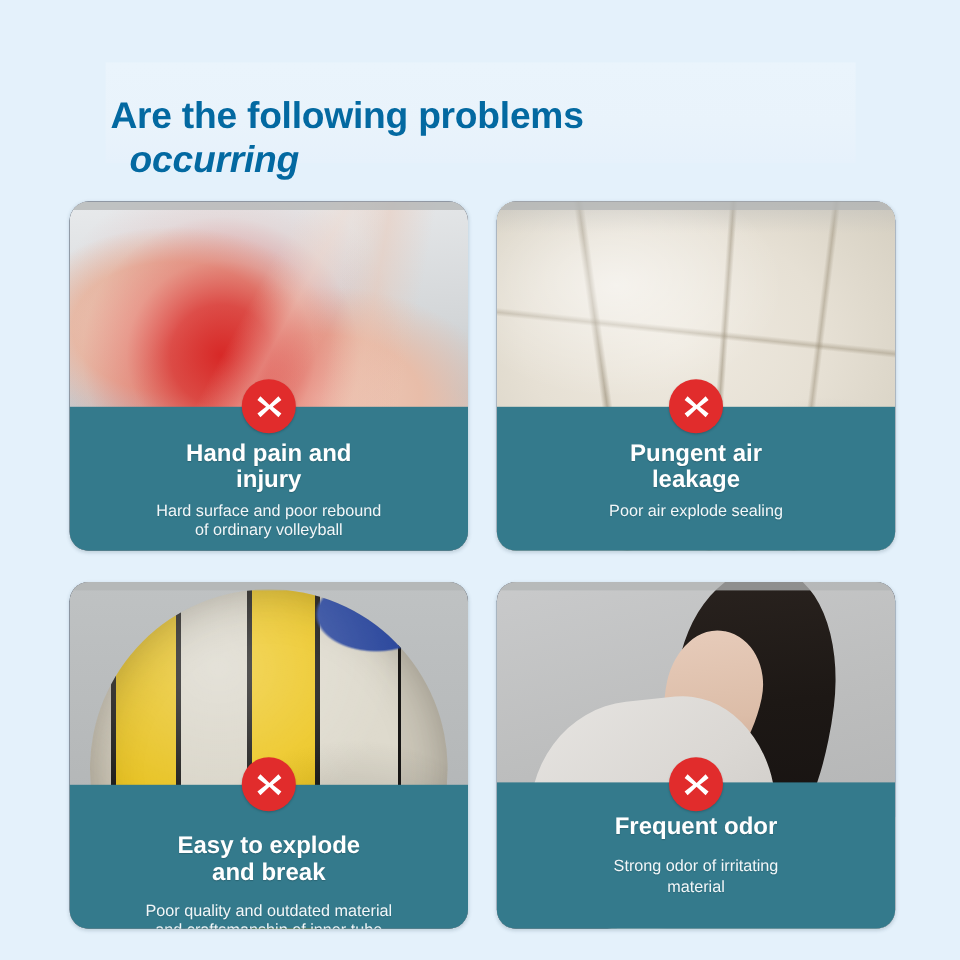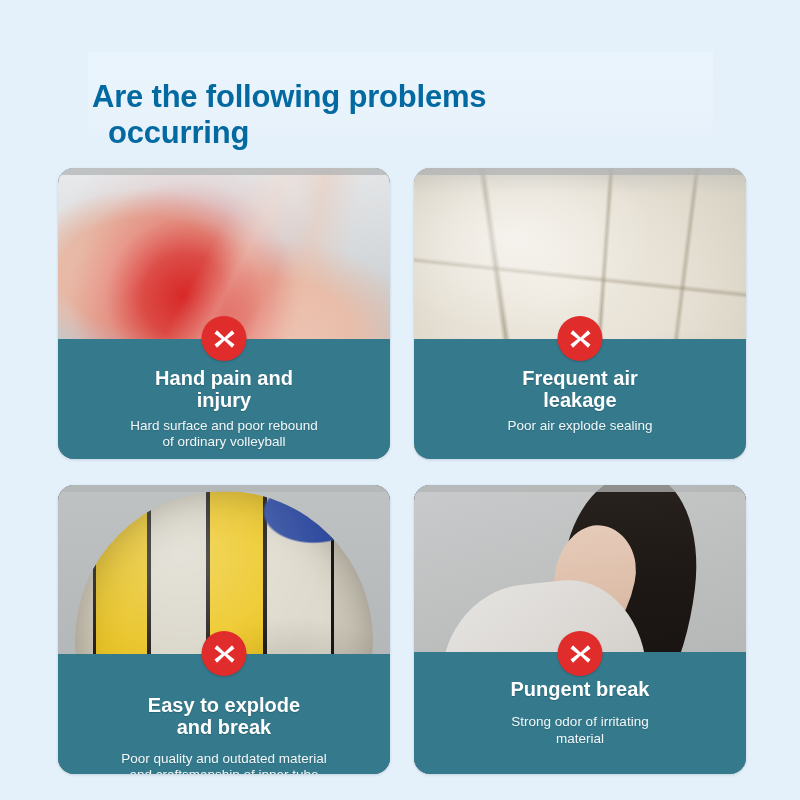--- a/index.html
+++ b/index.html
@@ -30,21 +30,21 @@
     top: 58px;
     width: 640px;
     font-size: 31px;
     font-weight: bold;
     color: #0369a1;
     line-height: 1.18;
     letter-spacing: -0.2px;
     white-space: pre-line;
     text-indent: 0;
   }
-  #page-title .l2 { padding-left: 16px; display: block; }
+  #page-title .l2 { padding-left: 16px; display: block; font-style: italic; }
 
   
   #card-grid {
     position: absolute;
     left: 58px;
     top: 168px;
     width: 688px;
     display: grid;
     grid-template-columns: 332px 332px;
     grid-template-rows: 291px 289px;
@@ -292,21 +292,21 @@
     <div class="card-photo">
       <div class="photo-inner ph-ball-white"></div>
       <div class="photo-top-shade"></div>
     </div>
     <div class="x-badge">
       <svg width="26" height="26" viewBox="0 0 26 26" aria-hidden="true">
         <path d="M5.5 4.2 L13 11.4 L20.5 4.2 L23 7.4 L15.8 13 L23 18.6 L20.5 21.8 L13 14.6 L5.5 21.8 L3 18.6 L10.2 13 L3 7.4 Z" fill="#ffffff"></path>
       </svg>
     </div>
     <div class="caption-band">
-      <p class="caption-title">Frequent air
+      <p class="caption-title">Pungent air
 leakage</p>
       <p class="caption-sub">Poor air explode sealing</p>
     </div>
   </div>
 
   <div class="problem-card card-3">
     <div class="card-photo">
       <div class="photo-inner ph-ball-worn">
         <div class="ball-body"></div>
       </div>
@@ -335,19 +335,19 @@
         <div class="hand"></div>
       </div>
       <div class="photo-top-shade"></div>
     </div>
     <div class="x-badge">
       <svg width="26" height="26" viewBox="0 0 26 26" aria-hidden="true">
         <path d="M5.5 4.2 L13 11.4 L20.5 4.2 L23 7.4 L15.8 13 L23 18.6 L20.5 21.8 L13 14.6 L5.5 21.8 L3 18.6 L10.2 13 L3 7.4 Z" fill="#ffffff"></path>
       </svg>
     </div>
     <div class="caption-band">
-      <p class="caption-title">Pungent break</p>
+      <p class="caption-title">Frequent odor</p>
       <p class="caption-sub">Strong odor of irritating
 material</p>
     </div>
   </div>
 
 </div>
 
 </body></html>

